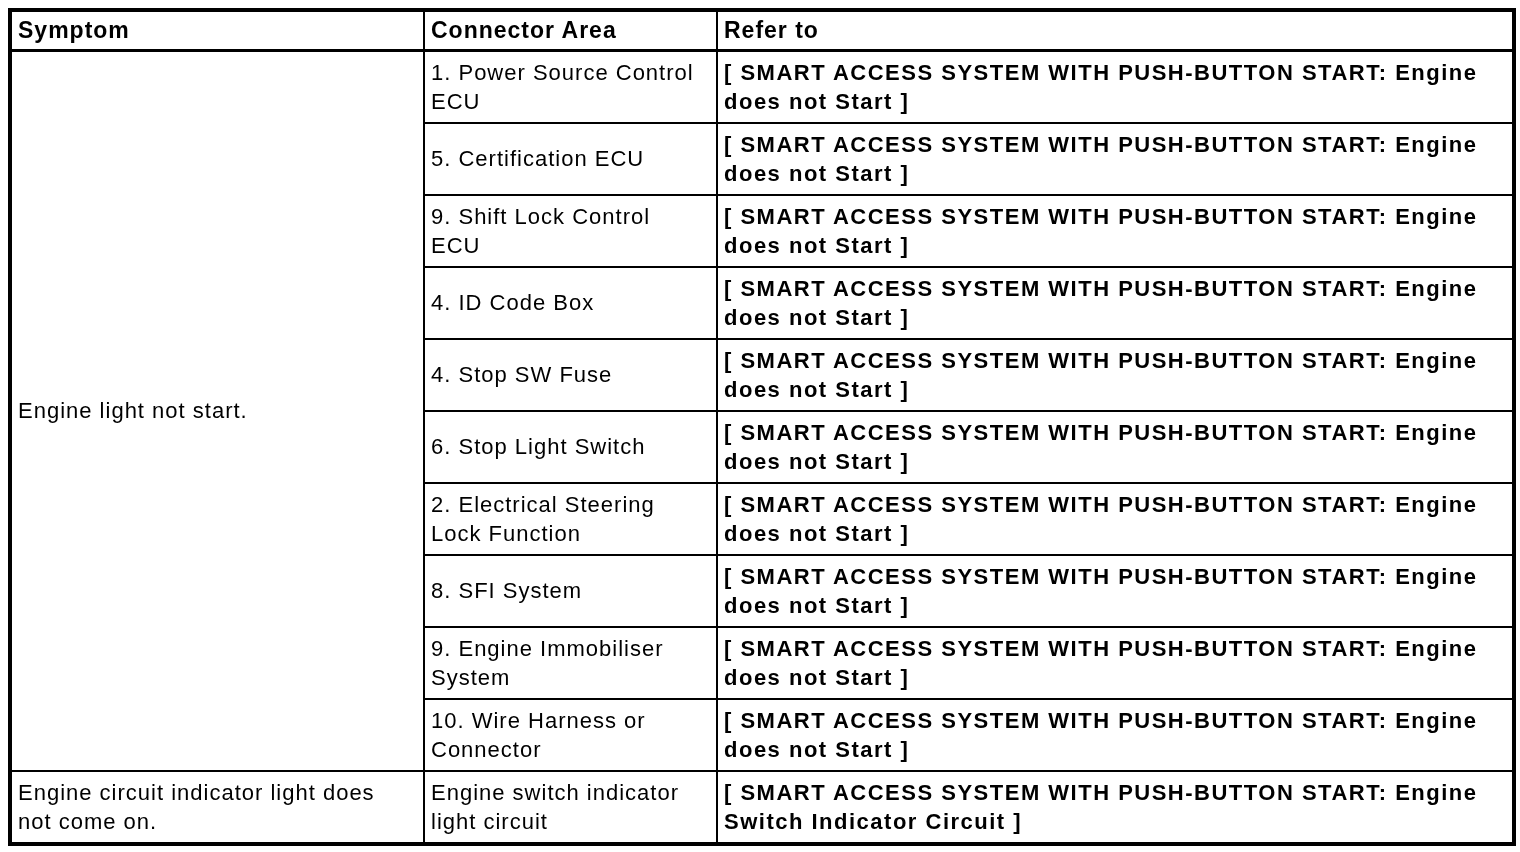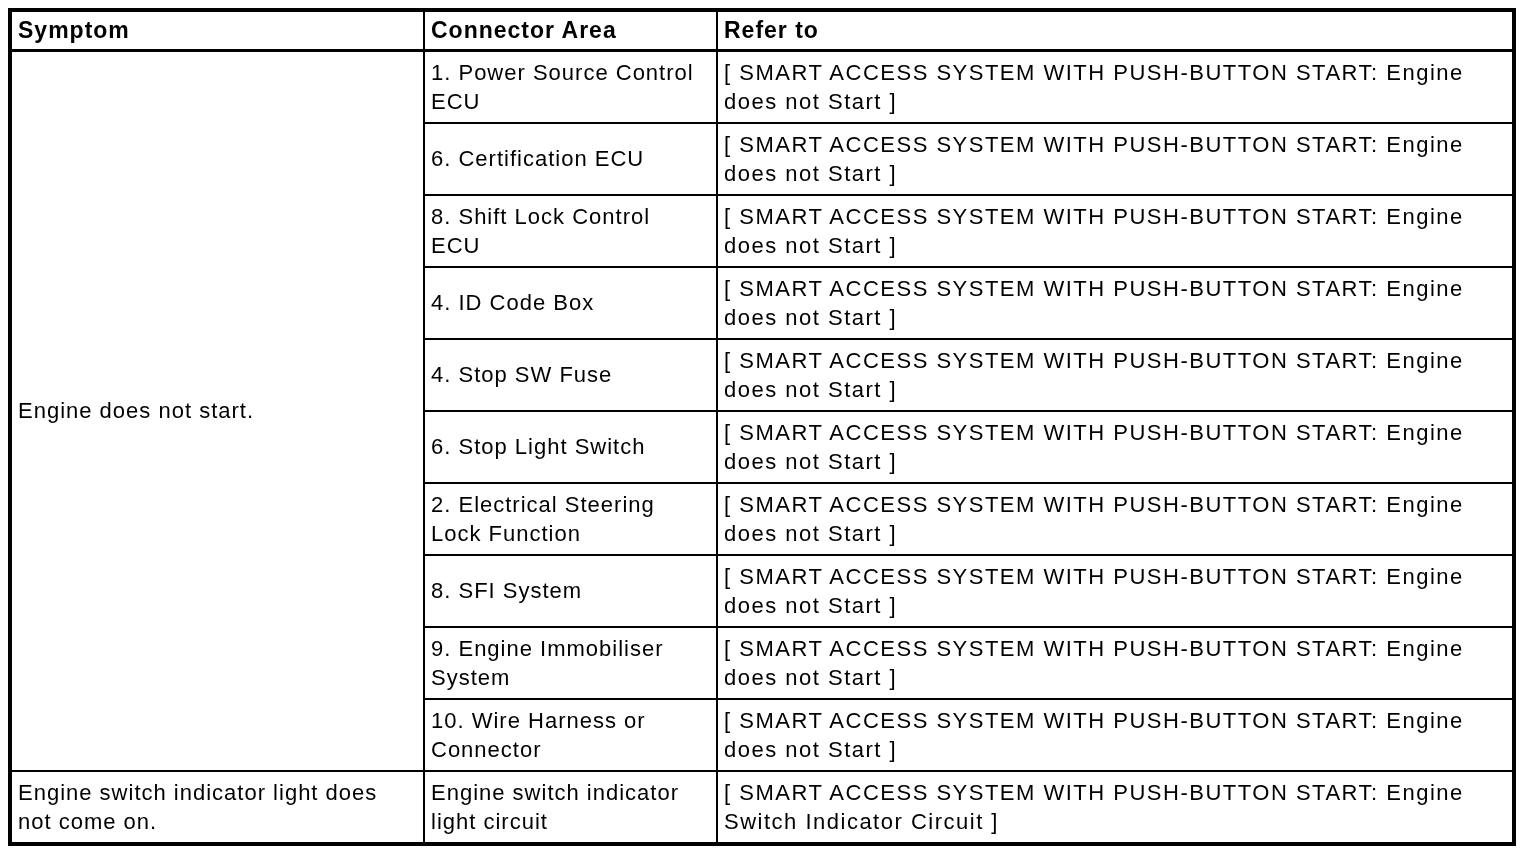--- a/index.html
+++ b/index.html
@@ -44,21 +44,21 @@
     vertical-align: middle;
     text-align: left;
     padding: 6px 6px;
     margin-top: 48px;
   }
   tr.body-row { height: 72px; }
   td.symptom-cell   div { max-width: 380px; }
   td.suspected-cell div { max-width: 270px; }
   td.refer-cell     div {
     max-width: 770px;
-    font-weight: normal;
+    font-weight: bold;
     letter-spacing: 1.5px;
   }
 </style>
 </head>
 <body>
 
 <div class="page">
   <table class="symptom-table">
     <colgroup>
       <col class="c-symptom">
@@ -68,40 +68,40 @@
     <thead>
       <tr>
         <th>Symptom</th>
         <th>Connector Area</th>
         <th>Refer to</th>
       </tr>
     </thead>
     <tbody id="table-body">
         <tr class="body-row">
           <td class="symptom-cell" rowspan="10">
-            <div>Engine does not start.</div>
+            <div>Engine light not start.</div>
           </td>
           <td class="suspected-cell">
             <div>1. Power Source Control ECU</div>
           </td>
           <td class="refer-cell">
             <div>[ SMART ACCESS SYSTEM WITH PUSH-BUTTON START: Engine does not Start ]</div>
           </td>
         </tr>
         <tr class="body-row">
           <td class="suspected-cell">
-            <div>6. Certification ECU</div>
+            <div>5. Certification ECU</div>
           </td>
           <td class="refer-cell">
             <div>[ SMART ACCESS SYSTEM WITH PUSH-BUTTON START: Engine does not Start ]</div>
           </td>
         </tr>
         <tr class="body-row">
           <td class="suspected-cell">
-            <div>8. Shift Lock Control ECU</div>
+            <div>9. Shift Lock Control ECU</div>
           </td>
           <td class="refer-cell">
             <div>[ SMART ACCESS SYSTEM WITH PUSH-BUTTON START: Engine does not Start ]</div>
           </td>
         </tr>
         <tr class="body-row">
           <td class="suspected-cell">
             <div>4. ID Code Box</div>
           </td>
           <td class="refer-cell">
@@ -151,21 +151,21 @@
         <tr class="body-row">
           <td class="suspected-cell">
             <div>10. Wire Harness or Connector</div>
           </td>
           <td class="refer-cell">
             <div>[ SMART ACCESS SYSTEM WITH PUSH-BUTTON START: Engine does not Start ]</div>
           </td>
         </tr>
         <tr class="body-row">
           <td class="symptom-cell" rowspan="1">
-            <div>Engine switch indicator light does not come on.</div>
+            <div>Engine circuit indicator light does not come on.</div>
           </td>
           <td class="suspected-cell">
             <div>Engine switch indicator light circuit</div>
           </td>
           <td class="refer-cell">
             <div>[ SMART ACCESS SYSTEM WITH PUSH-BUTTON START: Engine Switch Indicator Circuit ]</div>
           </td>
         </tr>
       </tbody>
   </table>

